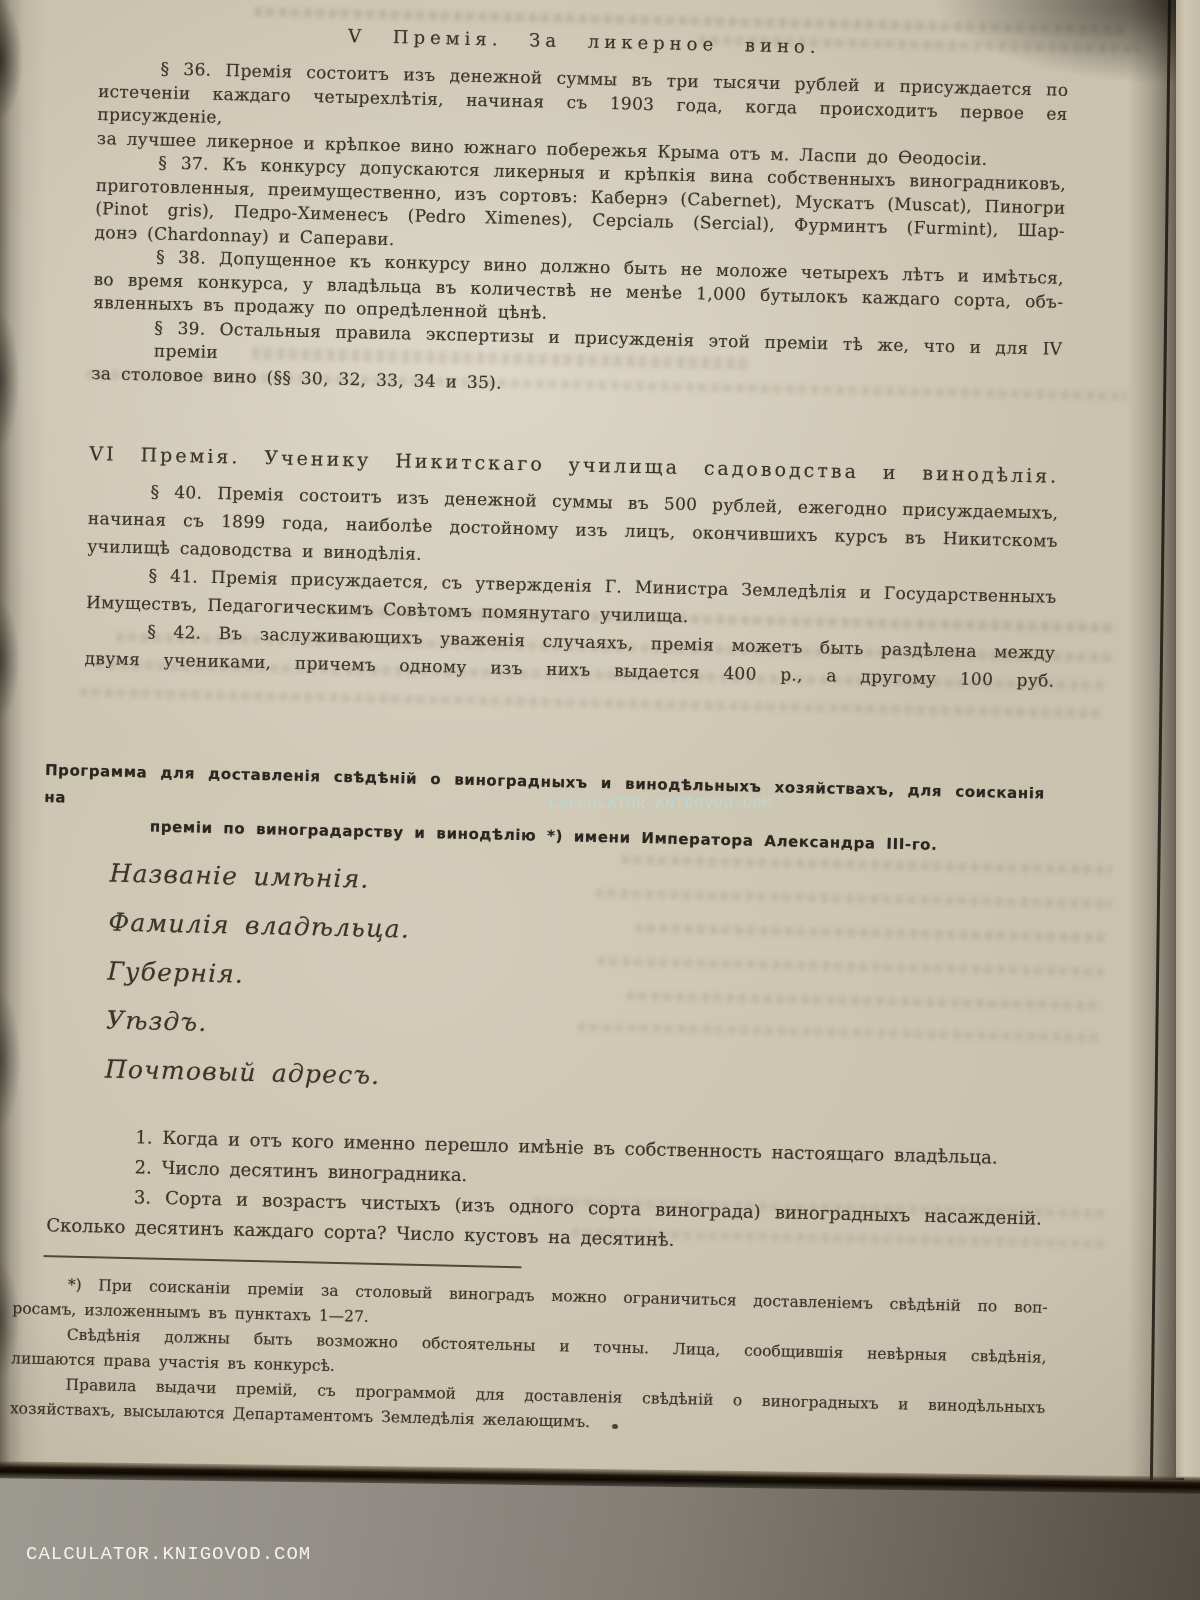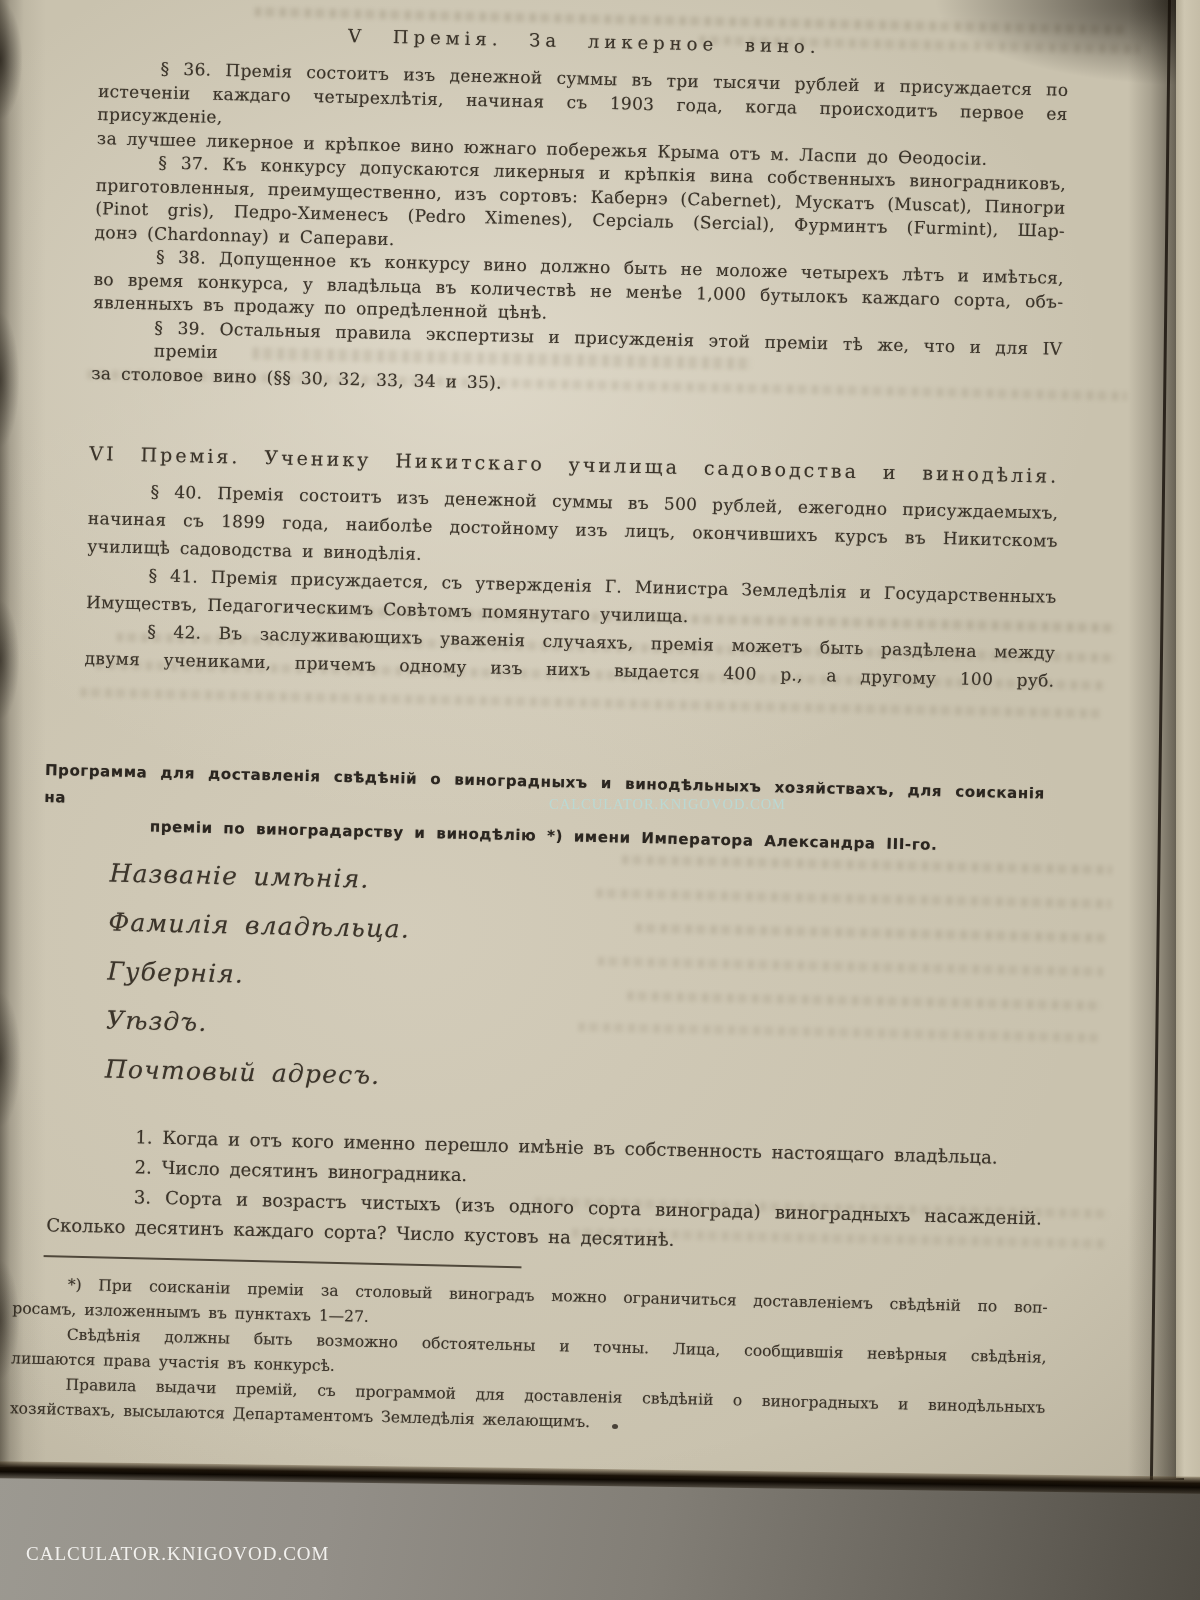--- a/index.html
+++ b/index.html
@@ -71,21 +71,21 @@
   .fields{margin:22px 0 0 75px;font-style:italic;font-size:25px;letter-spacing:1.2px;word-spacing:6px;}
   .fields .ln{margin-bottom:25px;line-height:24px;}
   .questions{margin-top:40px;margin-left:45px;width:970px;font-size:18px;line-height:30px;word-spacing:4px;}
   .questions .first{padding-left:62px;}
   .questions .cont{margin-left:-25px;}
   .sep{margin:15px 0 0 18px;width:478px;height:2px;background:rgba(48,40,29,.8);filter:blur(.3px);}
   .footnote{margin:15px 0 0 -12px;width:1035px;font-size:15.5px;line-height:25px;word-spacing:3px;}
   .footnote .first{padding-left:55px;}
 
   
-  .wm{position:absolute;font-family:Liberation Serif, serif;letter-spacing:1px;}
+  .wm{position:absolute;font-family:Liberation Mono, monospace;letter-spacing:1px;}
   .wm-center{left:549px;top:796px;font-size:14.5px;color:var(--wm-center,#b7dcd9);opacity:.85;}
   .wm-bottom{left:26px;top:1543px;font-size:19px;color:var(--wm-bottom,#f2f1ee);}
 </style>
 </head>
 <body>
 
 <div class="photo">
 
   <div class="table">
     

